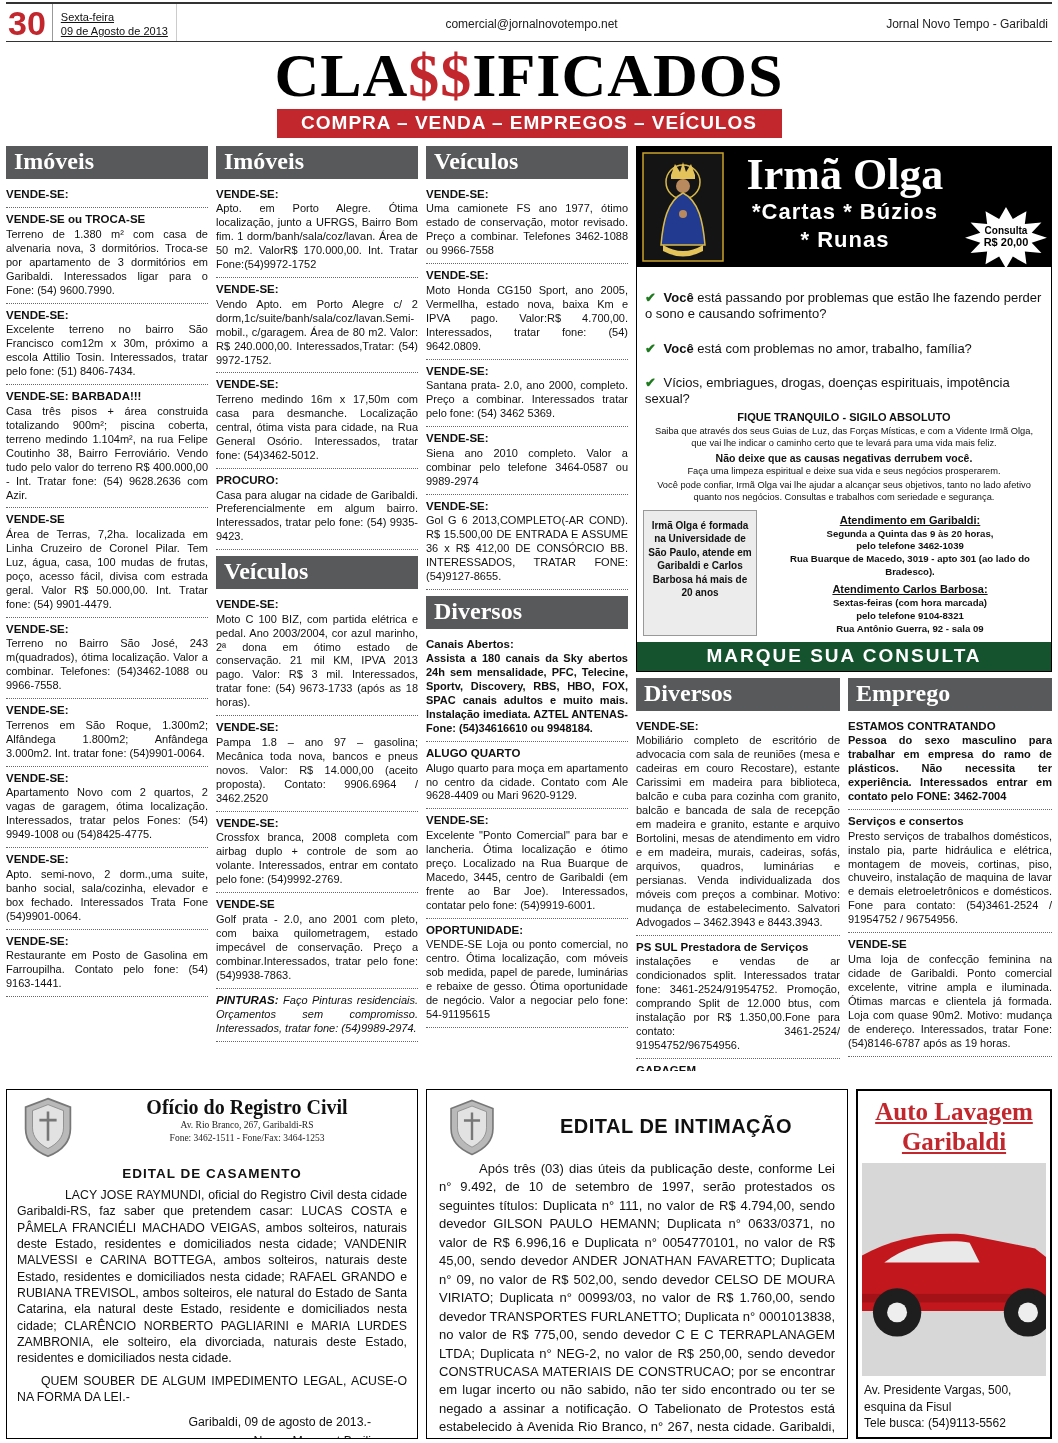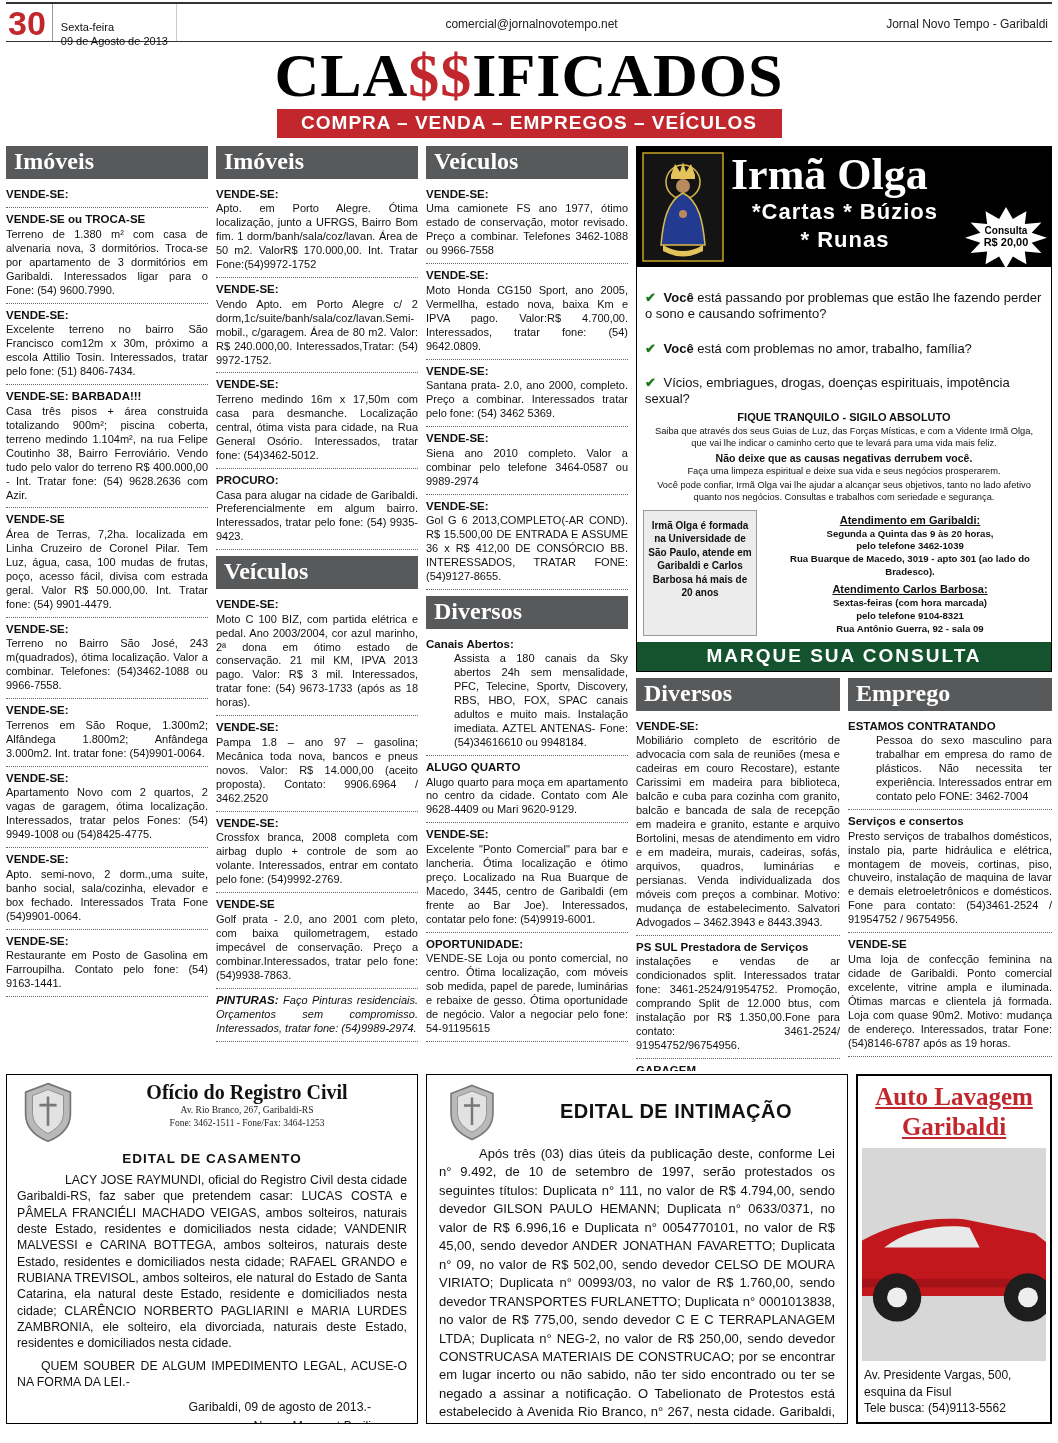--- a/index.html
+++ b/index.html
@@ -3,46 +3,46 @@
 <meta charset="utf-8">
 <style>
   * { margin:0; padding:0; box-sizing:border-box; }
   html,body { background:#fff; }
   body { width:1058px; font-family:"Liberation Sans", sans-serif; color:#111; }
   .page { width:1058px; height:1443px; margin:0 auto; padding:2px 6px 4px; background:#fff; overflow:hidden; position:relative; }
 
   
   .masthead { display:flex; align-items:stretch; border-top:2px solid #333; border-bottom:1px solid #333; height:40px; }
   .pagenum { color:#c1272d; font-size:34px; font-weight:bold; line-height:38px; padding:0 6px 0 2px; border-right:1px solid #999; }
-  .dateblock { font-size:11px; padding:16px 8px; line-height:1.3; border-right:1px solid #ccc; }
+  .dateblock { font-size:11px; padding:6px 8px; line-height:1.3; border-right:1px solid #ccc;text-decoration:underline; }
   .mast-center { flex:1; text-align:center; font-size:12px; padding-top:13px; color:#222; }
   .mast-right { font-size:12px; padding-top:13px; padding-right:4px; color:#222; }
 
   
   .title-area { text-align:center; margin-top:2px; }
   .main-title { font-family:"Liberation Serif", serif; font-weight:bold; font-size:62px; line-height:1.0; letter-spacing:1px; color:#000; }
   .main-title .dollars { color:#c1272d; }
   .banner { width:505px; margin:3px auto 0; background:#c1272d; color:#fff; font-weight:bold; font-size:19px; letter-spacing:1px; text-align:center; padding:3px 0 4px; }
 
   
   .columns { display:flex; gap:8px; margin-top:8px; height:925px; }
   .col { width:202px; overflow:hidden; }
   .col4 { flex:1; display:flex; flex-direction:column; overflow:hidden; }
   .section-header { background:#58595b; color:#fff; font-family:"Liberation Serif", serif; font-weight:bold; font-size:24px; line-height:1.15; padding:2px 8px 3px; margin-bottom:4px; }
   .section-header.mt { margin-top:6px; }
   .ad { border-bottom:1px dotted #666; padding:4px 0 5px; font-size:11px; line-height:1.27; text-align:justify; }
   .ad-heading { font-weight:bold; font-size:11.5px; margin-bottom:1px; text-align:left; }
   .ad.inline .ad-heading, .ad.inline .ad-body { display:inline;font-style:italic; }
-  .ad.bold-body .ad-body { font-weight:normal;margin-left:28px; }
+  .ad.bold-body .ad-body { font-weight:bold; }
 
   
   .irma { border:1px solid #000; background:#fff; margin-bottom:6px; }
   .irma-top { background:#000; color:#fff; position:relative; min-height:120px; padding:6px 92px 4px 94px; }
   .saint { position:absolute; left:5px; top:5px; width:82px; height:110px; }
-  .irma-title { font-family:"Liberation Serif", serif; font-size:44px; font-weight:bold; text-align:left; line-height:1.0; }
+  .irma-title { font-family:"Liberation Serif", serif; font-size:44px; font-weight:bold; text-align:center; line-height:1.0; }
   .irma-sub { font-size:22px; font-weight:bold; text-align:center; letter-spacing:1px; margin-top:2px; }
   .burst { position:absolute; right:2px; top:58px; width:86px; height:64px; }
   .burst svg { position:absolute; inset:0; }
   .burst-text { position:absolute; inset:0; display:flex; flex-direction:column; align-items:center; justify-content:center; color:#000; font-weight:bold; line-height:1.15; }
   .burst-text .b1 { font-size:10px; }
   .burst-text .b2 { font-size:11px; }
   .irma-checks { padding:5px 8px 0; }
   .check-line { font-size:13px; line-height:1.25; margin-bottom:2px; text-align:left;margin-top:18px; }
   .check-icon { color:#1e7a1e; font-weight:bold; margin-right:4px; }
   .check-lead { font-weight:bold; }
@@ -52,21 +52,21 @@
   .irma-row { display:flex; gap:18px; padding:4px 6px 6px; }
   .irma-sidebox { width:114px; border:1px solid #999; background:#ececec; font-weight:bold; font-size:10px; line-height:1.35; text-align:center; padding:8px 4px; }
   .irma-atend { flex:1; text-align:center; font-size:9.6px; font-weight:bold; line-height:1.35; }
   .atend-title { text-decoration:underline; font-size:11px; margin-top:3px; }
   .irma-footer { background:#14532d; color:#fff; text-align:center; font-weight:bold; font-size:19px; padding:3px 0 4px; letter-spacing:2px; }
 
   .col4-row { display:flex; gap:8px; flex:1; overflow:hidden; }
   .subcol { flex:1; overflow:hidden; }
 
   
-  .bottom { display:flex; gap:8px; margin-top:3px; height:350px; }
+  .bottom { display:flex; gap:8px; margin-top:18px; height:350px; }
   .box { border:1px solid #000; background:#fff; overflow:hidden; }
   .registro { width:412px; padding:6px 10px; }
   .reg-head { position:relative; min-height:62px; padding-left:70px; }
   .reg-logo { position:absolute; left:0; top:0; width:62px; height:62px; }
   .reg-title { font-family:"Liberation Serif", serif; font-weight:bold; font-size:20px; text-align:center; }
   .reg-addr { text-align:center; font-size:9.5px; line-height:1.35; color:#222; font-family:"Liberation Serif", serif; }
   .edital-title { text-align:center; font-weight:bold; font-size:13.5px; letter-spacing:1px; margin:8px 0 6px; }
   .edital-body { font-size:12.3px; line-height:1.33; text-align:justify; }
   .indent1 { text-indent:48px; }
   .indent2 { text-indent:24px; margin-top:6px; }

